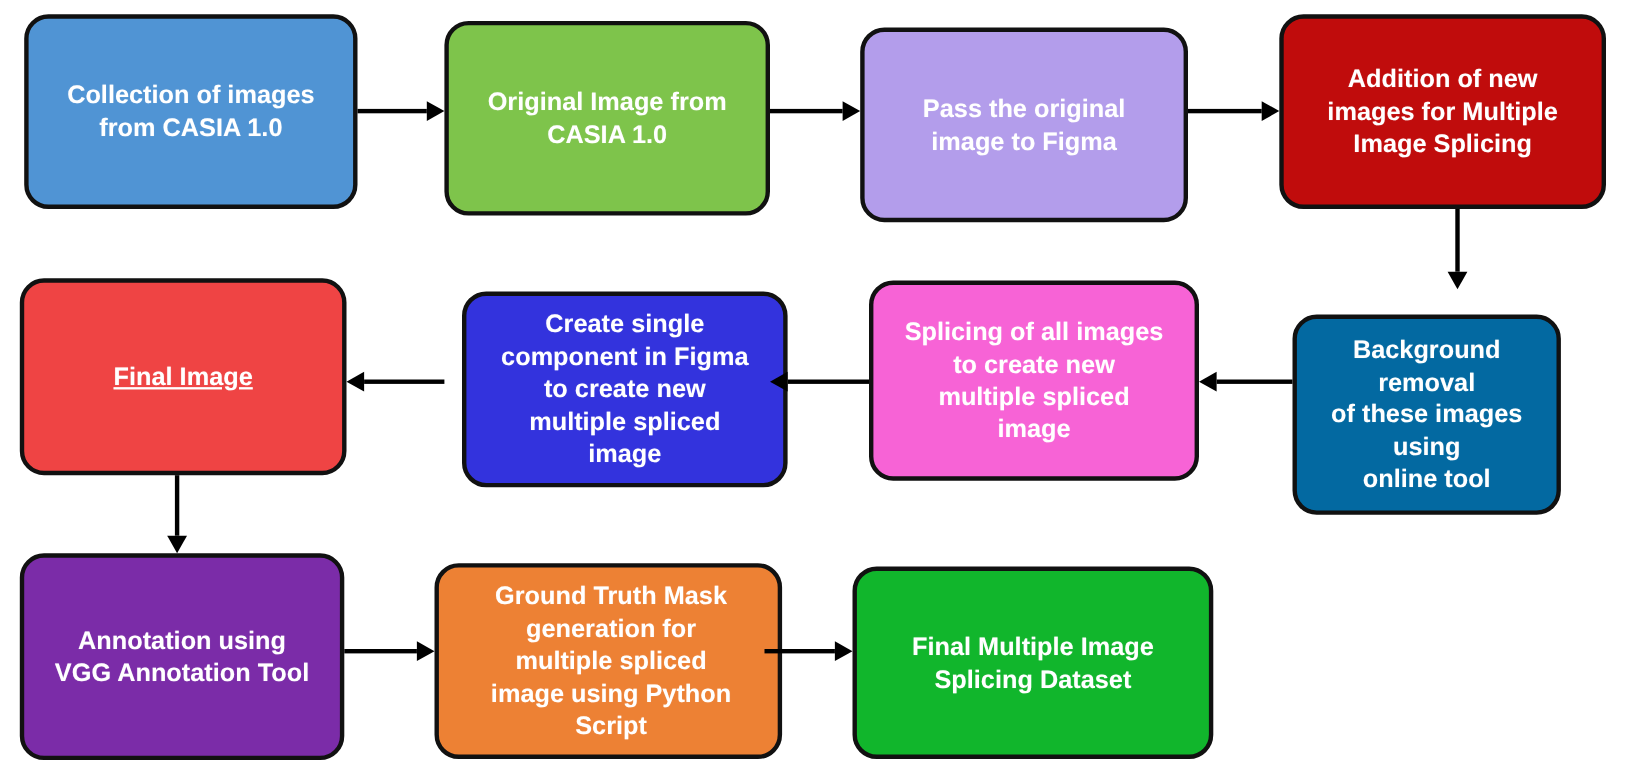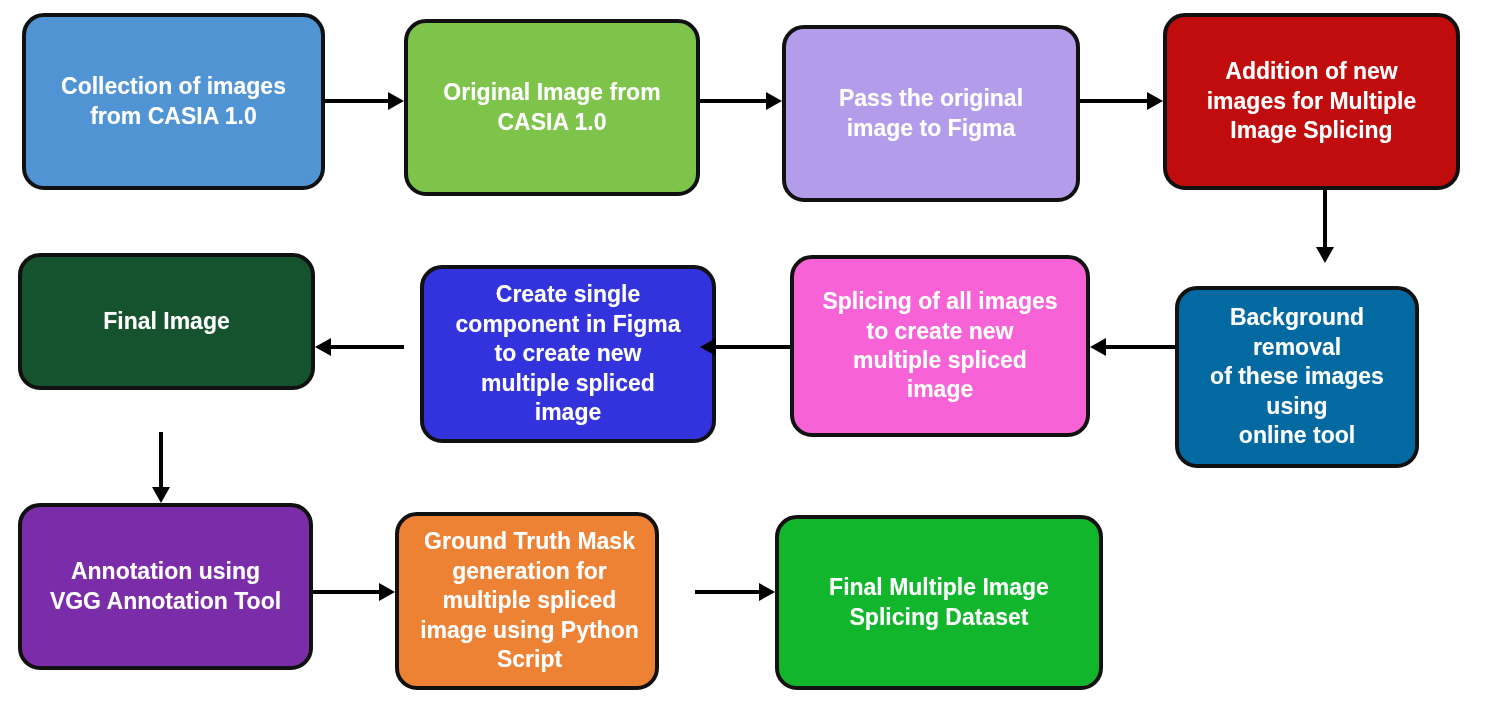--- a/index.html
+++ b/index.html
@@ -80,24 +80,24 @@
 online tool</div>
   <div class="node" style="left: 790px; top: 255px; width: 300px; height: 182px; background: rgb(247, 99, 214);">Splicing of all images
 to create new
 multiple spliced
 image</div>
   <div class="node" style="left: 420px; top: 265px; width: 296px; height: 178px; background: rgb(51, 51, 221);">Create single
 component in Figma
 to create new
 multiple spliced
 image</div>
-  <div class="node" style="left: 18px; top: 253px; width: 297px; height: 137px; background: #14532d;">Final Image</div>
-  <div class="node" style="left: 18px; top: 503px; width: 295px; height: 167px; background: rgb(123, 44, 168);">Annotation using
+  <div class="node" style="left: 18px; top: 253px; width: 297px; height: 179px; background: #ef4444; text-decoration: underline;">Final Image</div>
+  <div class="node" style="left: 18px; top: 503px; width: 295px; height: 188px; background: rgb(123, 44, 168);">Annotation using
 VGG Annotation Tool</div>
-  <div class="node" style="left: 395px; top: 512px; width: 264px; height: 178px; background: rgb(237, 129, 52); padding-left: 17px;">Ground Truth Mask
+  <div class="node" style="left: 395px; top: 512px; width: 316px; height: 178px; background: rgb(237, 129, 52); padding-left: 17px;">Ground Truth Mask
 generation for
 multiple spliced
 image using Python
 Script</div>
   <div class="node" style="left: 775px; top: 515px; width: 328px; height: 175px; background: rgb(17, 182, 44);">Final Multiple Image
 Splicing Dataset</div>
 
   <div class="conn h" style="left:325px; top:99px; width:63px;"></div>
   <div class="arrowhead right" style="left:388px; top:92px;"></div>
 

